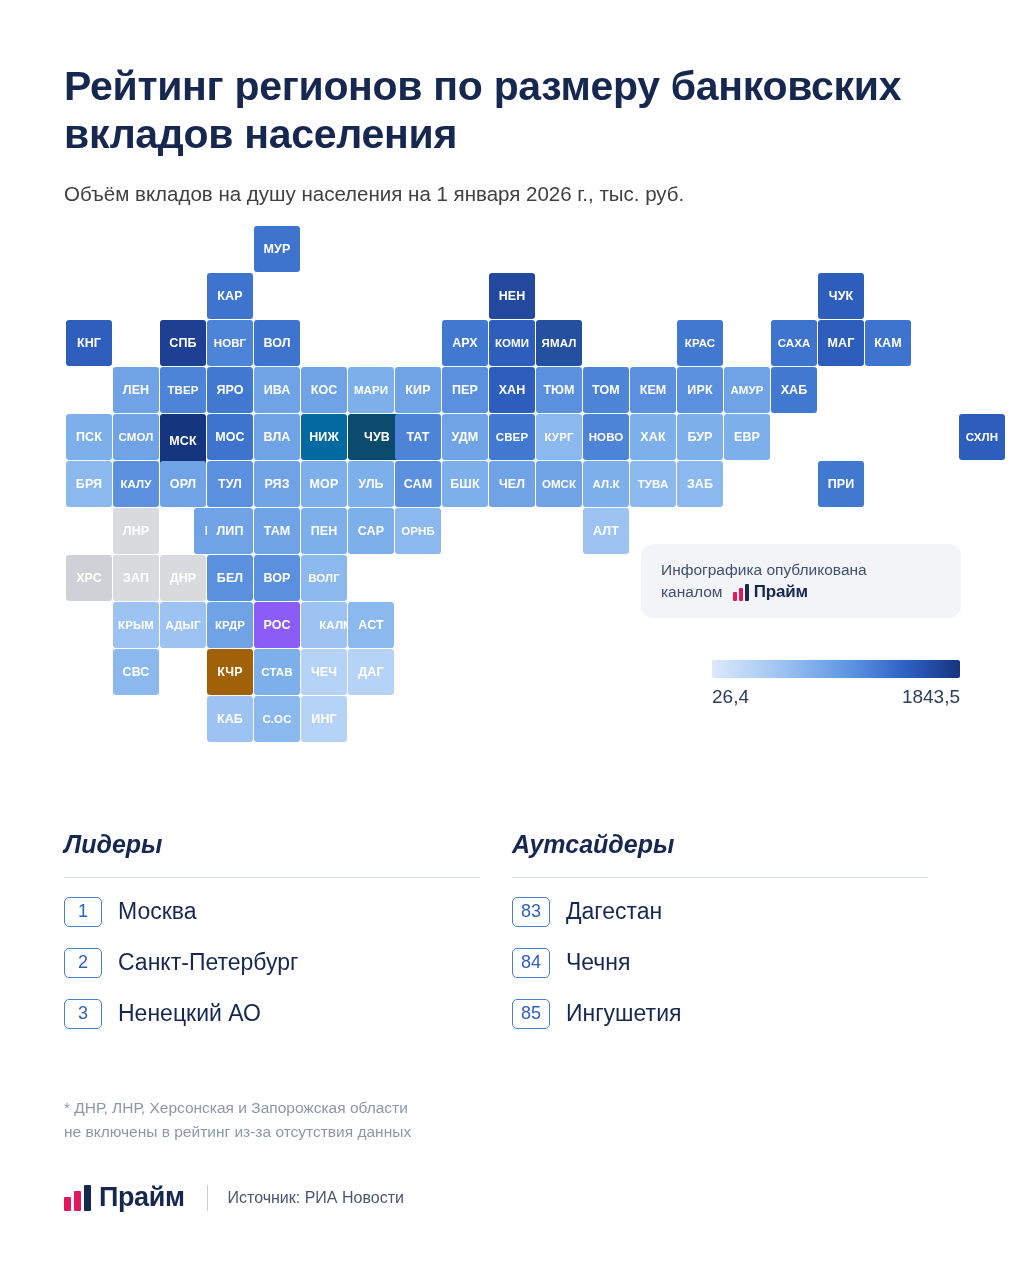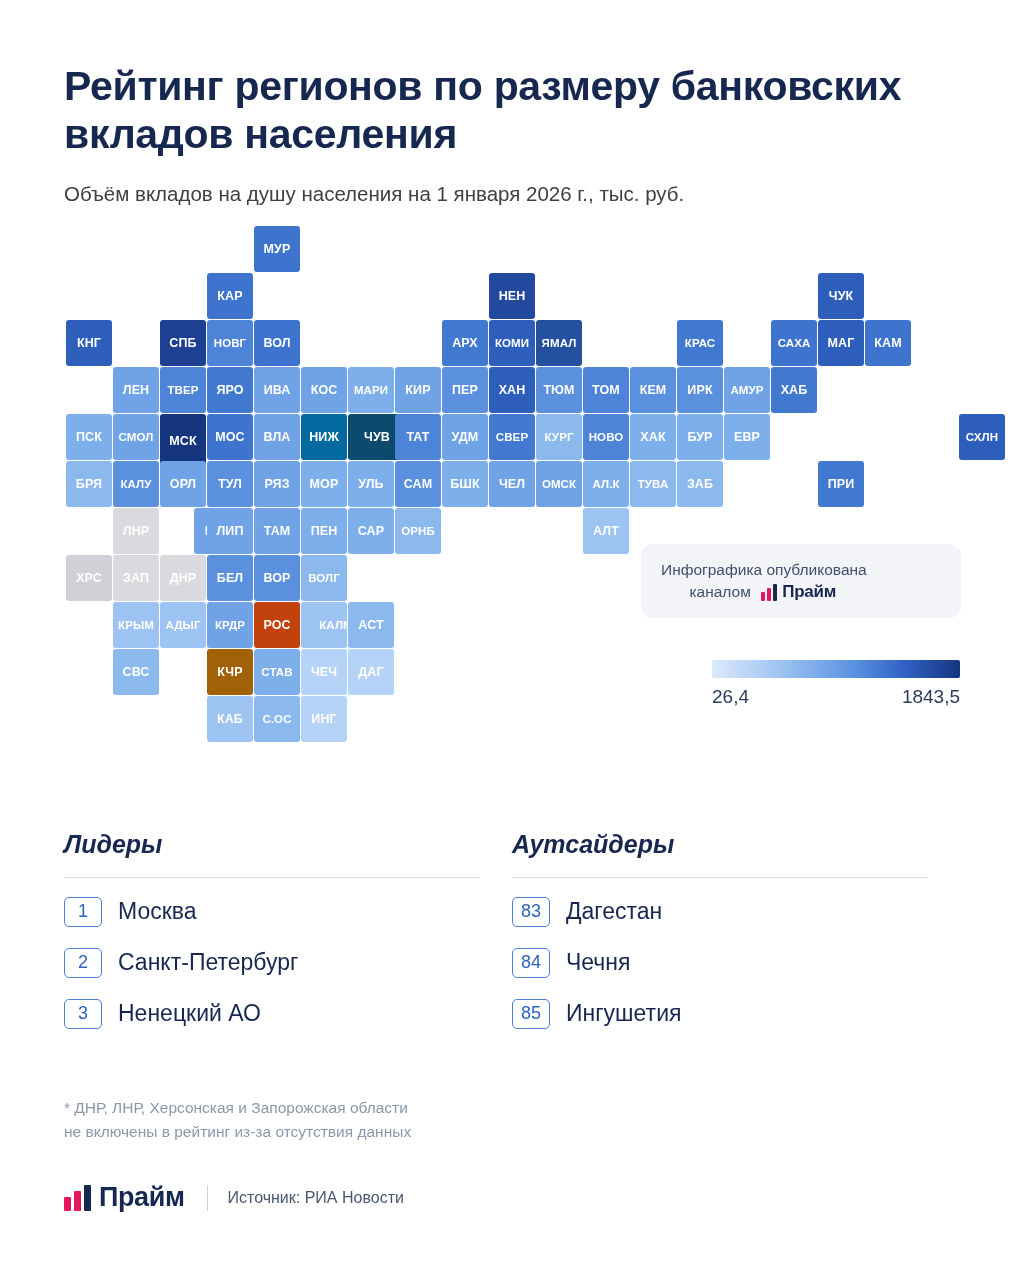--- a/index.html
+++ b/index.html
@@ -78,21 +78,20 @@
     border-radius: 12px;
     display: flex;
     align-items: center;
     padding: 0 20px;
     box-sizing: border-box;
   }
   .watermark-text {
     font-size: 15.5px;
     line-height: 22px;
     color: #40506e;
-    text-align: center;
   }
   .wm-logo {
     display: inline-flex;
     align-items: center;
     vertical-align: -4px;
     margin: 0 2px 0 6px;
   }
   .wm-logo .bars {
     display: inline-flex;
     align-items: flex-end;
@@ -345,21 +344,21 @@
       <div class="tile" style="left: 583px; top: 282px; width: 46px; height: 46px; background: rgb(156, 195, 242);">АЛТ</div>
       <div class="tile" style="left: 66px; top: 329px; width: 46px; height: 46px; background: rgb(208, 209, 214); color: rgb(255, 255, 255);">ХРС</div>
       <div class="tile" style="left: 113px; top: 329px; width: 46px; height: 46px; background: rgb(217, 218, 222); color: rgb(255, 255, 255);">ЗАП</div>
       <div class="tile" style="left: 160px; top: 329px; width: 46px; height: 46px; background: rgb(217, 218, 222); color: rgb(255, 255, 255);">ДНР</div>
       <div class="tile" style="left: 207px; top: 329px; width: 46px; height: 46px; background: rgb(90, 144, 222);">БЕЛ</div>
       <div class="tile" style="left: 254px; top: 329px; width: 46px; height: 46px; background: rgb(90, 144, 222);">ВОР</div>
       <div class="tile" style="left: 301px; top: 329px; width: 46px; height: 46px; background: rgb(139, 185, 238); font-size: 11.5px;">ВОЛГ</div>
       <div class="tile" style="left: 113px; top: 376px; width: 46px; height: 46px; background: rgb(156, 195, 242); font-size: 11.5px;">КРЫМ</div>
       <div class="tile" style="left: 160px; top: 376px; width: 46px; height: 46px; background: rgb(156, 195, 242); font-size: 11.5px;">АДЫГ</div>
       <div class="tile" style="left: 207px; top: 376px; width: 46px; height: 46px; background: rgb(111, 163, 230); font-size: 11.5px;">КРДР</div>
-      <div class="tile" style="left: 254px; top: 376px; width: 46px; height: 46px; background: #c2410c;">РОС</div>
+      <div class="tile" style="left: 254px; top: 376px; width: 46px; height: 46px; background: #8b5cf6;">РОС</div>
       <div class="tile" style="left: 301px; top: 376px; width: 46px; height: 46px; background: rgb(156, 195, 242); font-size: 11.5px; padding-left: 24px;">КАЛМ</div>
       <div class="tile" style="left: 348px; top: 376px; width: 46px; height: 46px; background: rgb(139, 185, 238);">АСТ</div>
       <div class="tile" style="left: 113px; top: 423px; width: 46px; height: 46px; background: rgb(139, 185, 238);">СВС</div>
       <div class="tile" style="left: 207px; top: 423px; width: 46px; height: 46px; background: #a16207;">КЧР</div>
       <div class="tile" style="left: 254px; top: 423px; width: 46px; height: 46px; background: rgb(125, 176, 234); font-size: 11.5px;">СТАВ</div>
       <div class="tile" style="left: 301px; top: 423px; width: 46px; height: 46px; background: rgb(181, 211, 246);">ЧЕЧ</div>
       <div class="tile" style="left: 348px; top: 423px; width: 46px; height: 46px; background: rgb(181, 211, 246);">ДАГ</div>
       <div class="tile" style="left: 207px; top: 470px; width: 46px; height: 46px; background: rgb(156, 195, 242);">КАБ</div>
       <div class="tile" style="left: 254px; top: 470px; width: 46px; height: 46px; background: rgb(139, 185, 238); font-size: 11.5px;">С.ОС</div>
       <div class="tile" style="left: 301px; top: 470px; width: 46px; height: 46px; background: rgb(181, 211, 246);">ИНГ</div>

